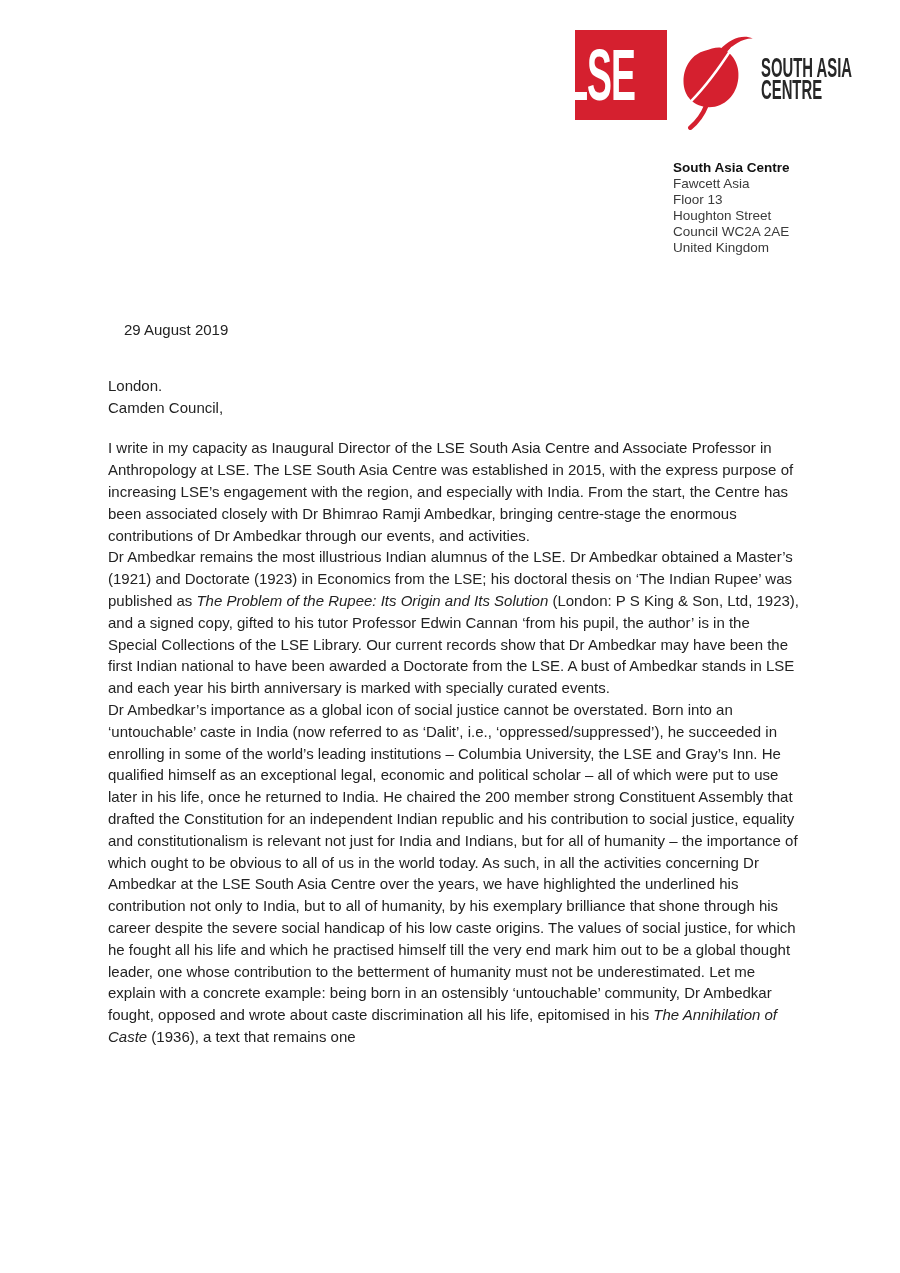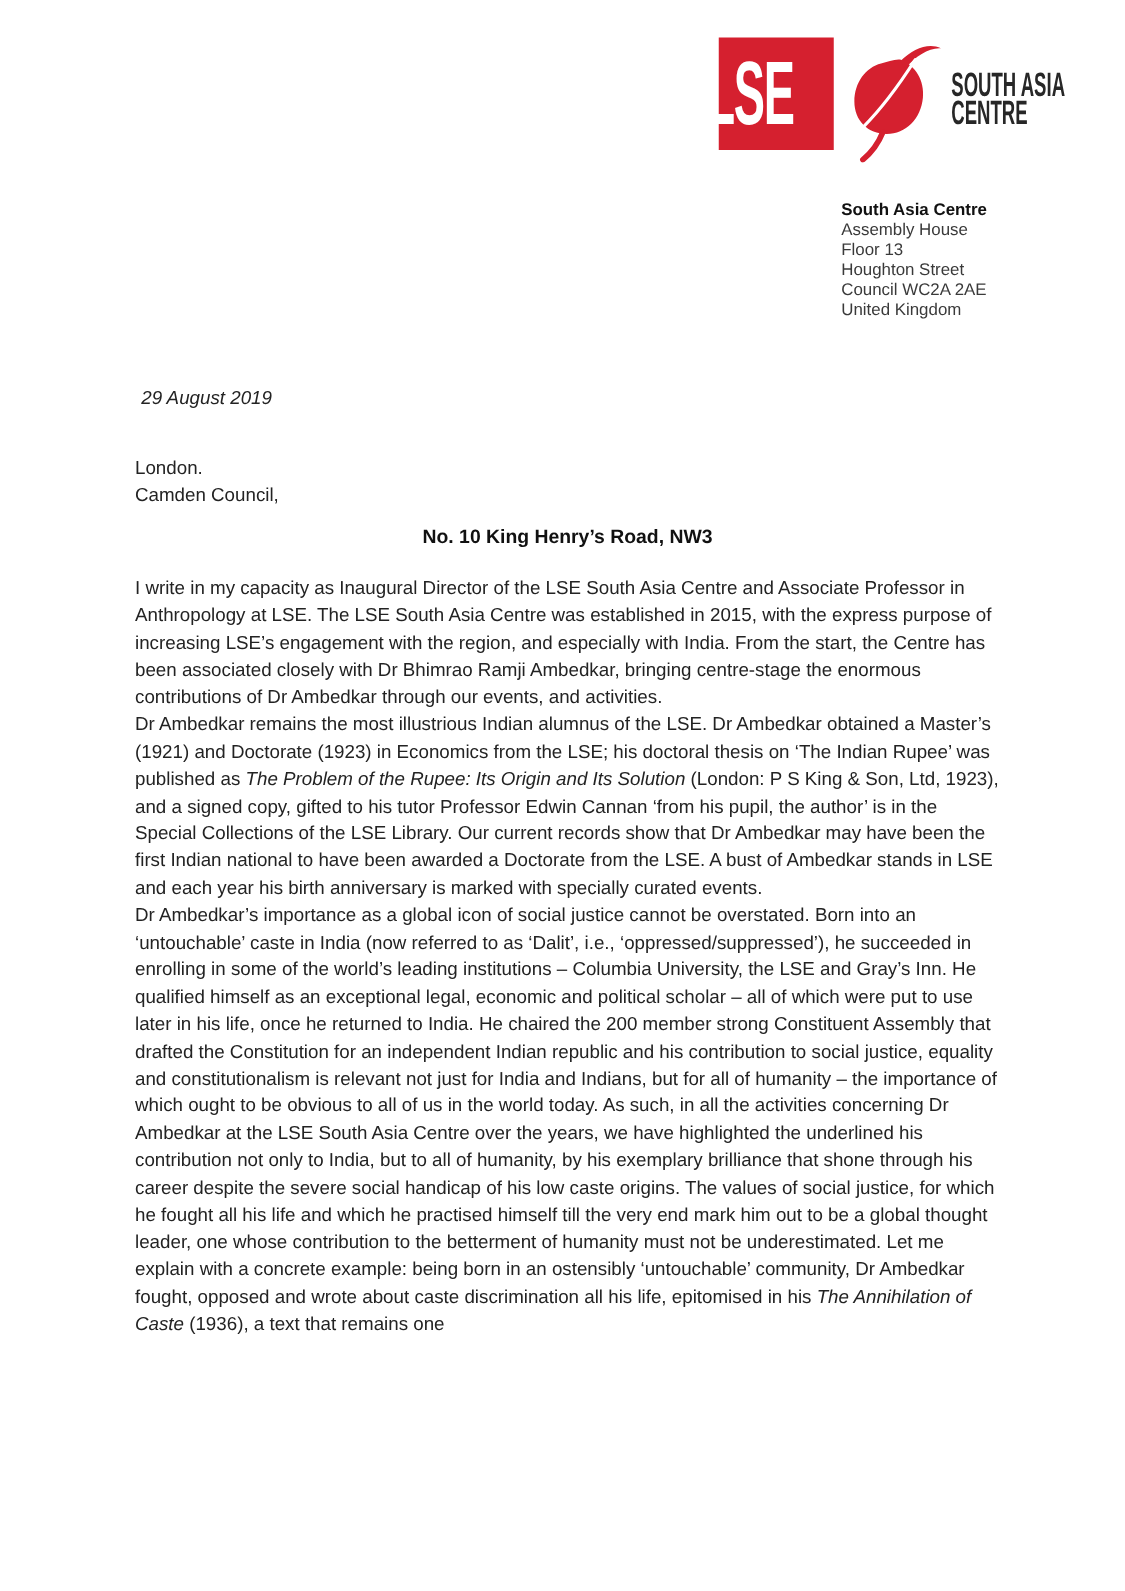--- a/index.html
+++ b/index.html
@@ -66,21 +66,21 @@
 
   
   .letter-body {
     position: absolute;
     left: 108px;
     top: 303px;
     width: 692px;
     font-size: 15px;
     line-height: 21.8px;
   }
-  .date-line { margin: 5px; font-style: italic; }
+  .date-line { margin: 16px; }
   .recipient-block { margin-top: 34px; }
   .recipient-line { margin: 0; }
   .subject-line {
     margin-top: 12px;
     text-align: center;
     font-weight: bold;
     font-size: 15.5px;
     color: #111111;
   }
   .para { margin: 0; }
@@ -106,36 +106,35 @@
       </svg>
     </div>
     <div class="centre-name">
       <div>SOUTH ASIA</div>
       <div>CENTRE</div>
     </div>
   </div>
 
   <div class="address-block">
     <div class="address-name">South Asia Centre</div>
-    <div class="address-line">Assembly House</div>
+    <div class="address-line">Fawcett Asia</div>
     <div class="address-line">Floor 13</div>
     <div class="address-line">Houghton Street</div>
     <div class="address-line">Council WC2A 2AE</div>
     <div class="address-line">United Kingdom</div>
   </div>
 
   <div class="letter-body">
     <p class="date-line">29 August 2019</p>
 
     <div class="recipient-block">
       <p class="recipient-line">London.</p>
       <p class="recipient-line">Camden Council,</p>
     </div>
 
-    <div class="subject-line">No. 10 King Henry’s Road, NW3</div>
 
     <p class="para first">I write in my capacity as Inaugural Director of the LSE South Asia Centre and Associate Professor in Anthropology at LSE. The LSE South Asia Centre was established in 2015, with the express purpose of increasing LSE’s engagement with the region, and especially with India. From the start, the Centre has been associated closely with Dr Bhimrao Ramji Ambedkar, bringing centre-stage the enormous contributions of Dr Ambedkar through our events, and activities.</p>
 
     <p class="para next"><span>Dr Ambedkar remains the most illustrious Indian alumnus of the LSE. Dr Ambedkar obtained a Master’s (1921) and Doctorate (1923) in Economics from the LSE; his doctoral thesis on ‘The Indian Rupee’ was published as </span><span class="italic-run">The Problem of the Rupee: Its Origin and Its Solution</span><span> (London: P S King &amp; Son, Ltd, 1923), and a signed copy, gifted to his tutor Professor Edwin Cannan ‘from his pupil, the author’ is in the Special Collections of the LSE Library. Our current records show that Dr Ambedkar may have been the first Indian national to have been awarded a Doctorate from the LSE.  A bust of Ambedkar stands in LSE and each year his birth anniversary is marked with specially curated events.</span></p>
 
     <p class="para next"><span>Dr Ambedkar’s importance as a global icon of social justice cannot be overstated. Born into an ‘untouchable’ caste in India (now referred to as ‘Dalit’, i.e., ‘oppressed/suppressed’), he succeeded in enrolling in some of the world’s leading institutions – Columbia University, the LSE and Gray’s Inn. He qualified himself as an exceptional legal, economic and political scholar – all of which were put to use later in his life, once he returned to India. He chaired the 200 member strong Constituent Assembly that drafted the Constitution for an independent Indian republic and his contribution to social justice, equality and constitutionalism is relevant not just for India and Indians, but for all of humanity – the importance of which ought to be obvious to all of us in the world today. As such, in all the activities concerning Dr Ambedkar at the LSE South Asia Centre over the years, we have highlighted the underlined his contribution not only to India, but to all of humanity, by his exemplary brilliance that shone through his career despite the severe social handicap of his low caste origins. The values of social justice, for which he fought all his life and which he practised himself till the very end mark him out to be a global thought leader, one whose contribution to the betterment of humanity must not be underestimated.  Let me explain with a concrete example: being born in an ostensibly ‘untouchable’ community, Dr Ambedkar fought, opposed and wrote about caste discrimination all his life, epitomised in his </span><span class="italic-run">The Annihilation of Caste</span><span> (1936), a text that remains one</span></p>
   </div>
 
 </div>
 

